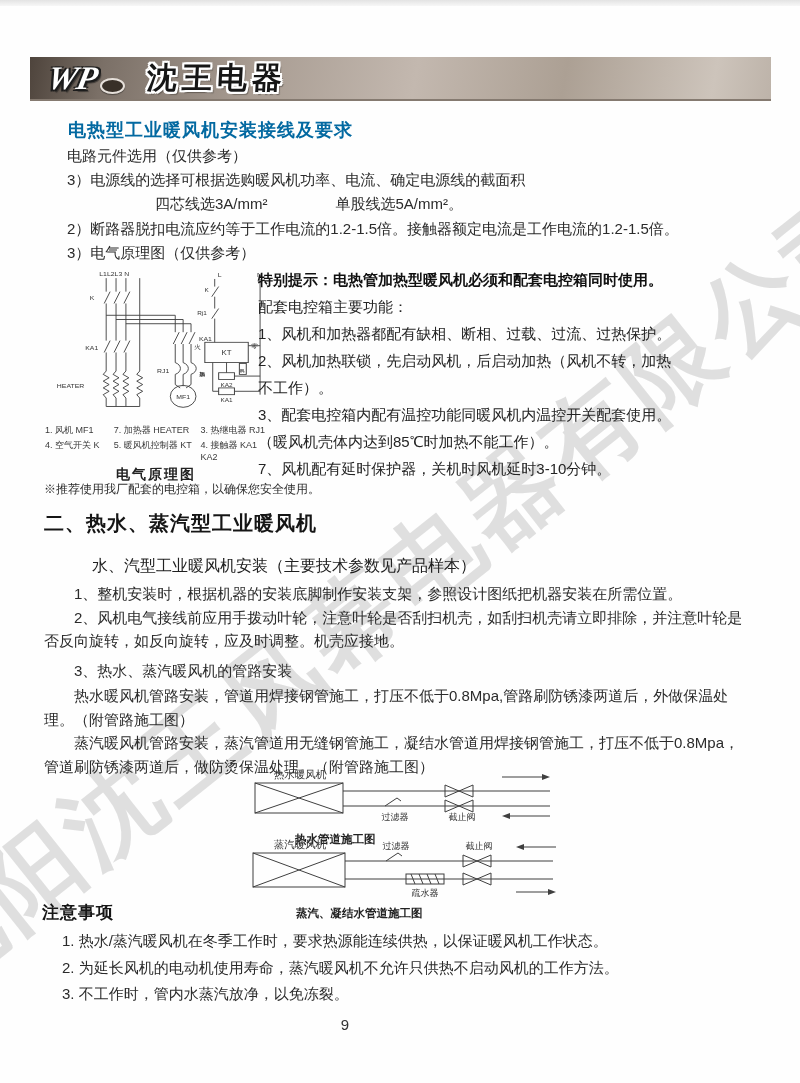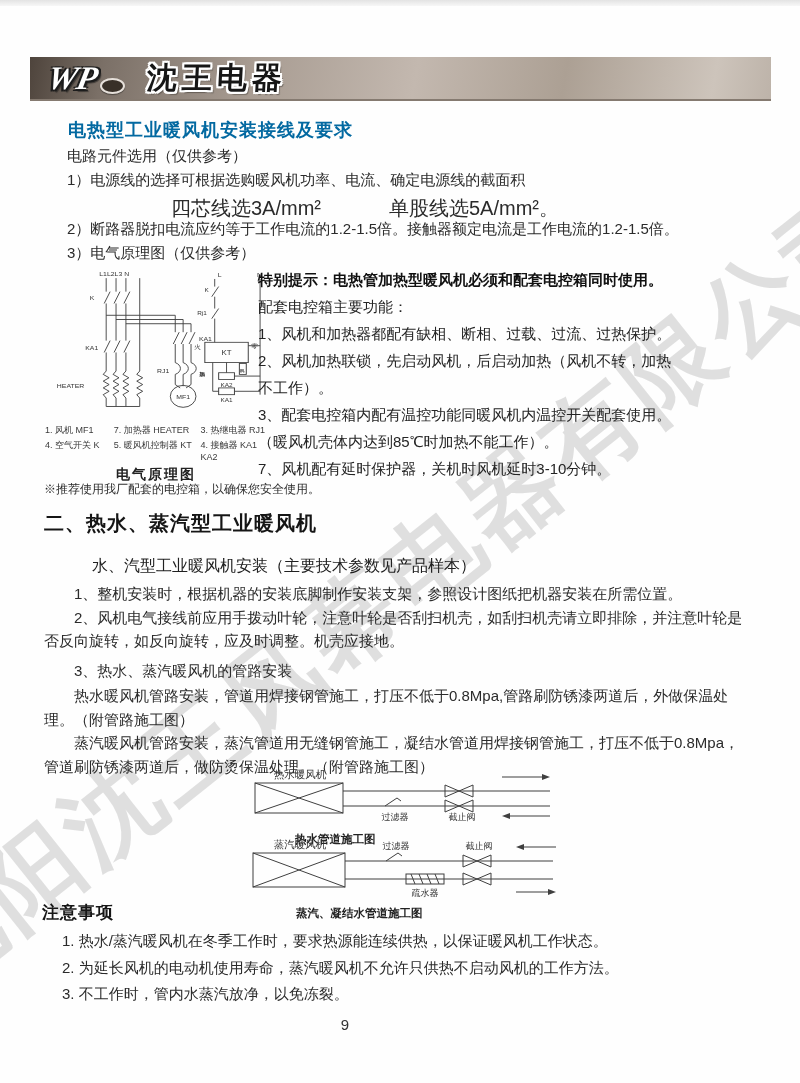--- a/index.html
+++ b/index.html
@@ -27,21 +27,21 @@
     transform:skewX(-12deg); }
   .logo-badge { width:25px; height:16px; background:#383028; border:2px solid #e6e0da; border-radius:50%;
     margin:16px 0 0 2px; box-shadow:0 1px 1px rgba(0,0,0,.4); }
   .brand { margin-left:22px; font-size:30px; font-weight:900; letter-spacing:5px; color:#161616; transform:skewX(-3deg);
     text-shadow:-2px 0 0 #fff,2px 0 0 #fff,0 -2px 0 #fff,0 2px 0 #fff,-2px -2px 0 #fff,2px -2px 0 #fff,-2px 2px 0 #fff,2px 2px 0 #fff,3px 3px 1px rgba(40,35,30,.45); }
 
   
   .s1-title { position:absolute; top:118px; left:68px; font-size:18px; font-weight:bold; color:#0369a1; letter-spacing:1px; }
   .s1-sub { position:absolute; top:147px; left:67px; font-size:15px; }
   .s1-item1 { position:absolute; top:171px; left:67px; font-size:15px; }
-  .s1-wires { position:absolute; top:195px; left:171px; font-size:20px; }
+  .s1-wires { position:absolute; top:195px; left:155px; font-size:15px; }
   .s1-wires span.gap { display:inline-block; width:68px; }
   .s1-item2 { position:absolute; top:220px; left:67px; font-size:15px; }
   .s1-item3 { position:absolute; top:244px; left:67px; font-size:15px; }
 
   
   .schematic { position:absolute; top:268px; left:45px; width:222px; }
   .schematic svg { display:block; }
   .legend { display:grid; grid-template-columns:31% 39% 30%; row-gap:2px; margin-top:4px; font-size:9px; color:#3a3a3a; }
   .schem-caption { margin-top:4px; text-align:center; font-size:14px; font-weight:bold; color:#222; letter-spacing:2px; }
 
@@ -88,21 +88,21 @@
     <div class="banner">
       <div class="logo-wrap">
         <span class="logo-wp">WP</span>
         <span class="logo-badge"></span>
       </div>
       <span class="brand">沈王电器</span>
     </div>
 
     <div class="s1-title">电热型工业暖风机安装接线及要求</div>
     <div class="s1-sub">电路元件选用（仅供参考）</div>
-    <div class="s1-item1">1）电源线的选择可根据选购暖风机功率、电流、确定电源线的截面积</div>
+    <div class="s1-item1">3）电源线的选择可根据选购暖风机功率、电流、确定电源线的截面积</div>
     <div class="s1-wires">
       <span>四芯线选3A/mm²</span><span class="gap"></span><span>单股线选5A/mm²。</span>
     </div>
     <div class="s1-item2">2）断路器脱扣电流应约等于工作电流的1.2-1.5倍。接触器额定电流是工作电流的1.2-1.5倍。</div>
     <div class="s1-item3">3）电气原理图（仅供参考）</div>
 
     <div class="schematic">
       <svg width="222" height="152" viewBox="0 0 225 180" preserveAspectRatio="none">
 
         <text x="55" y="9" font-size="7">L1L2L3 N</text>

